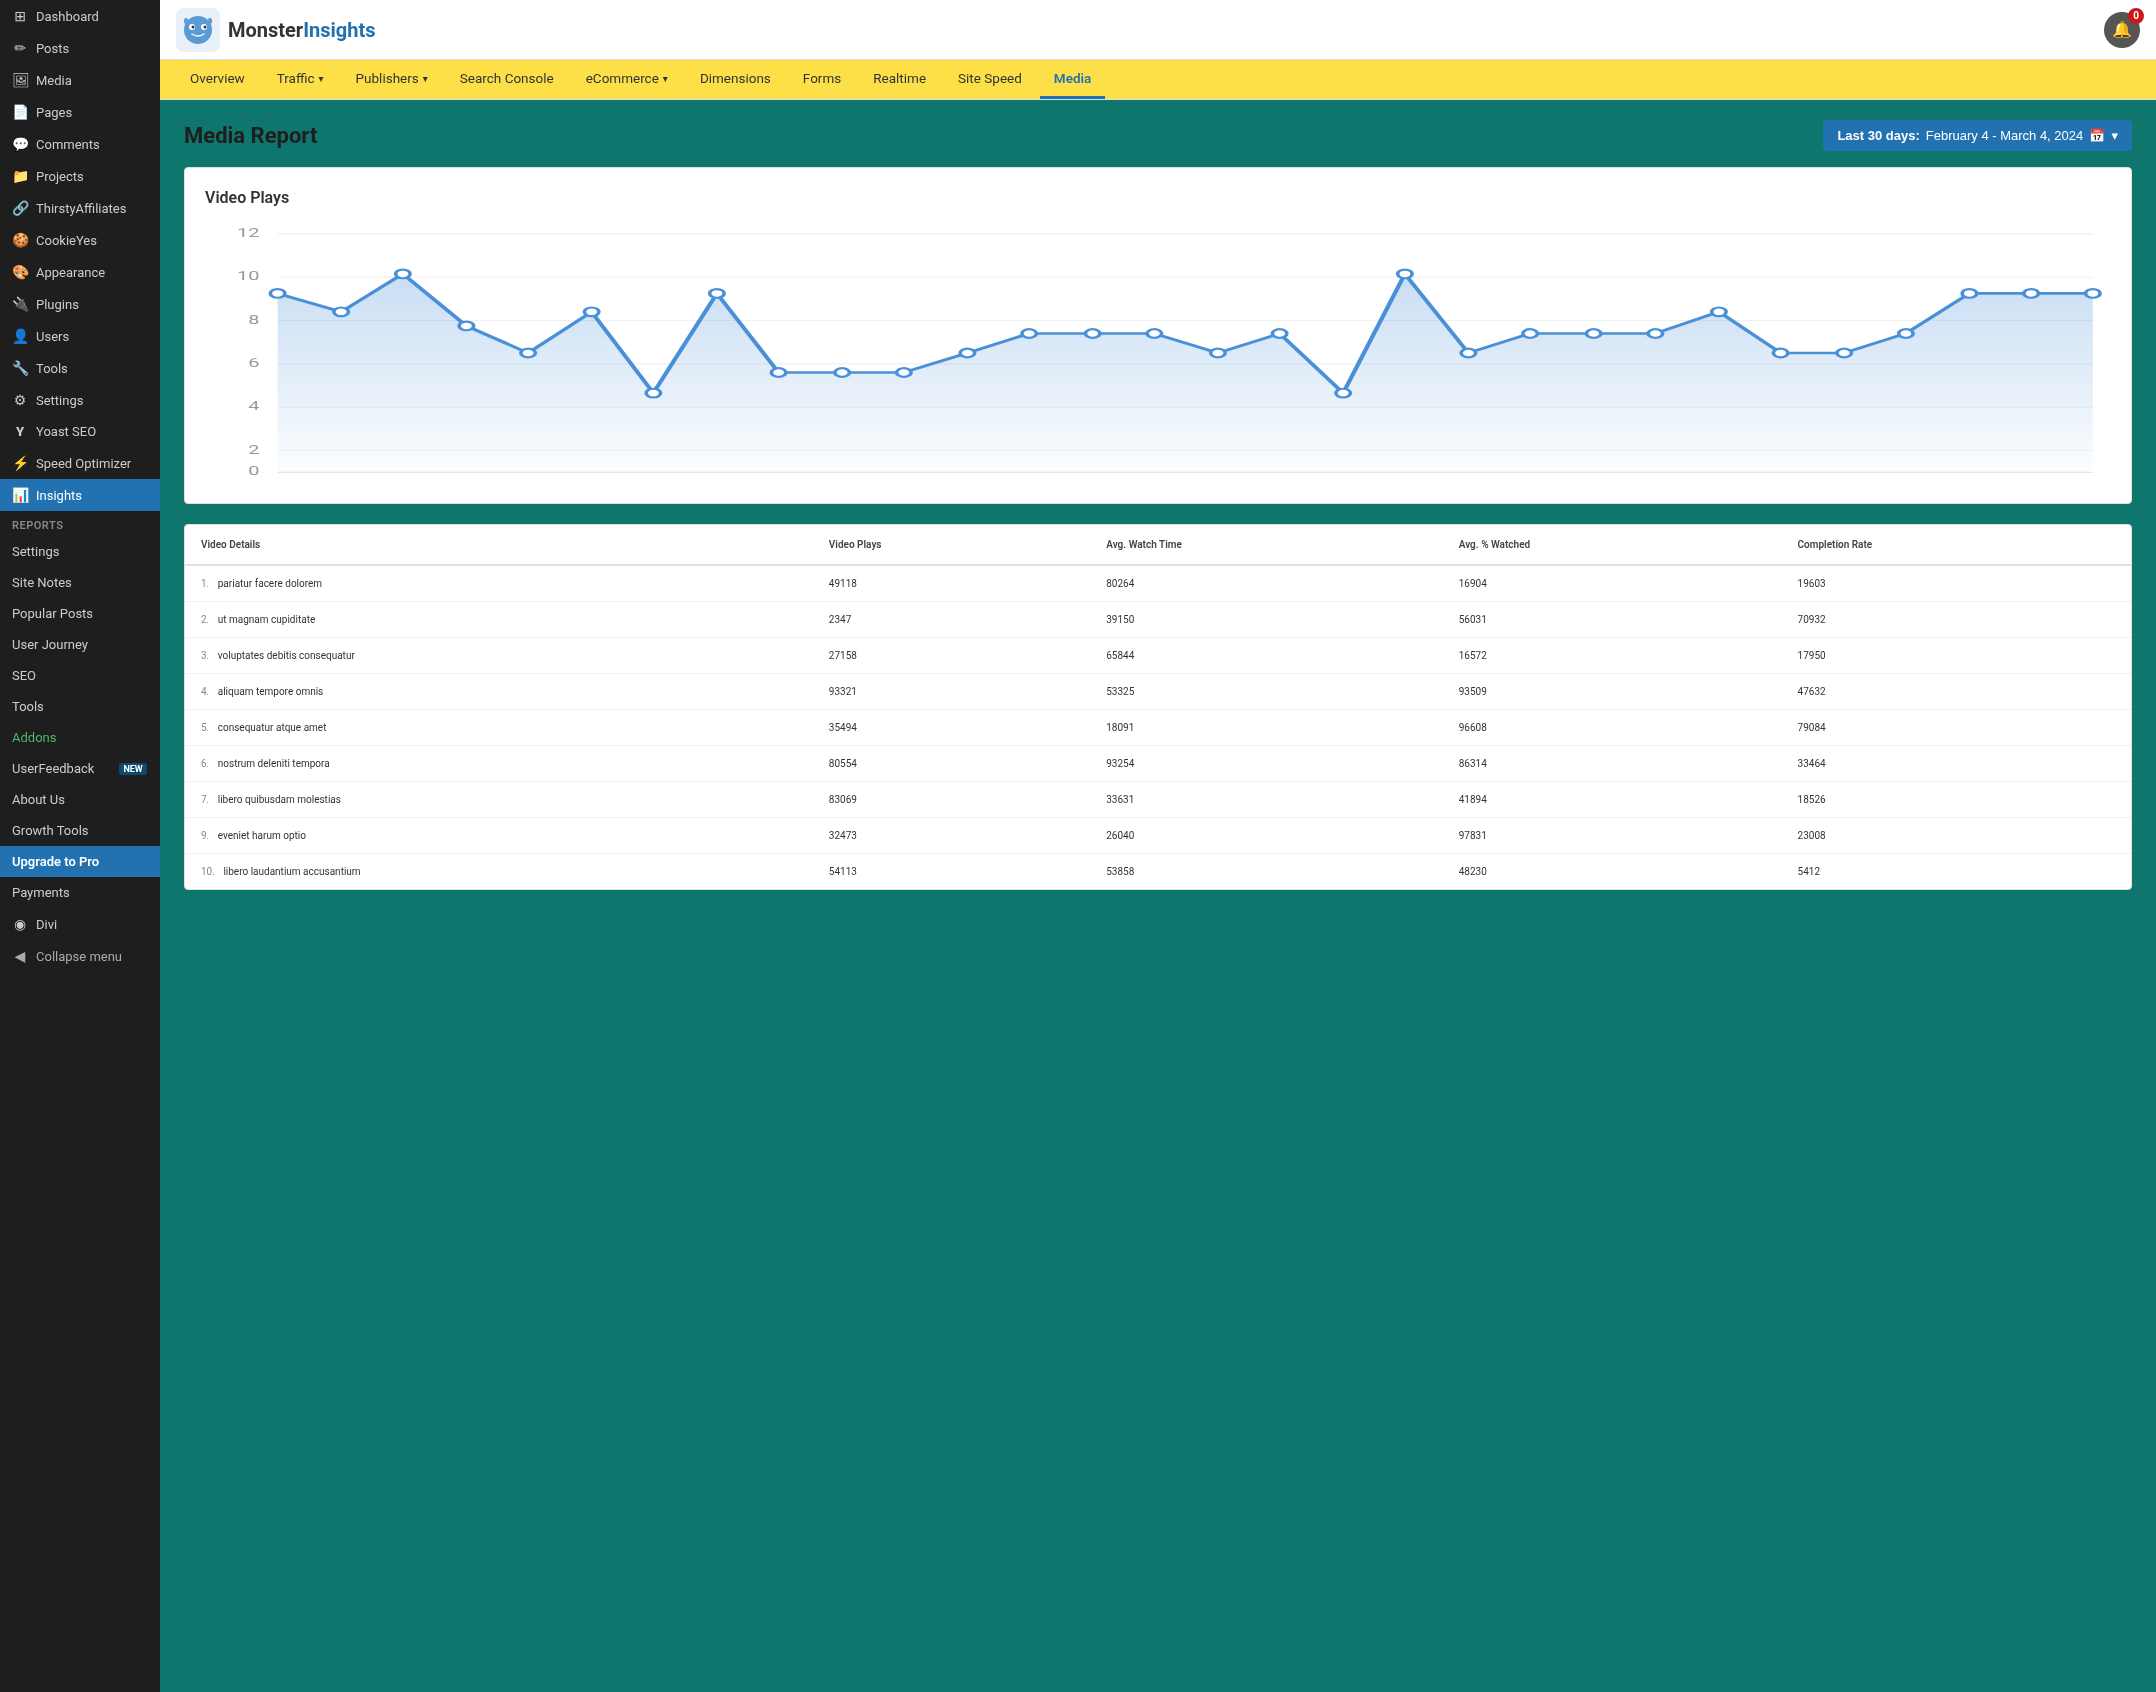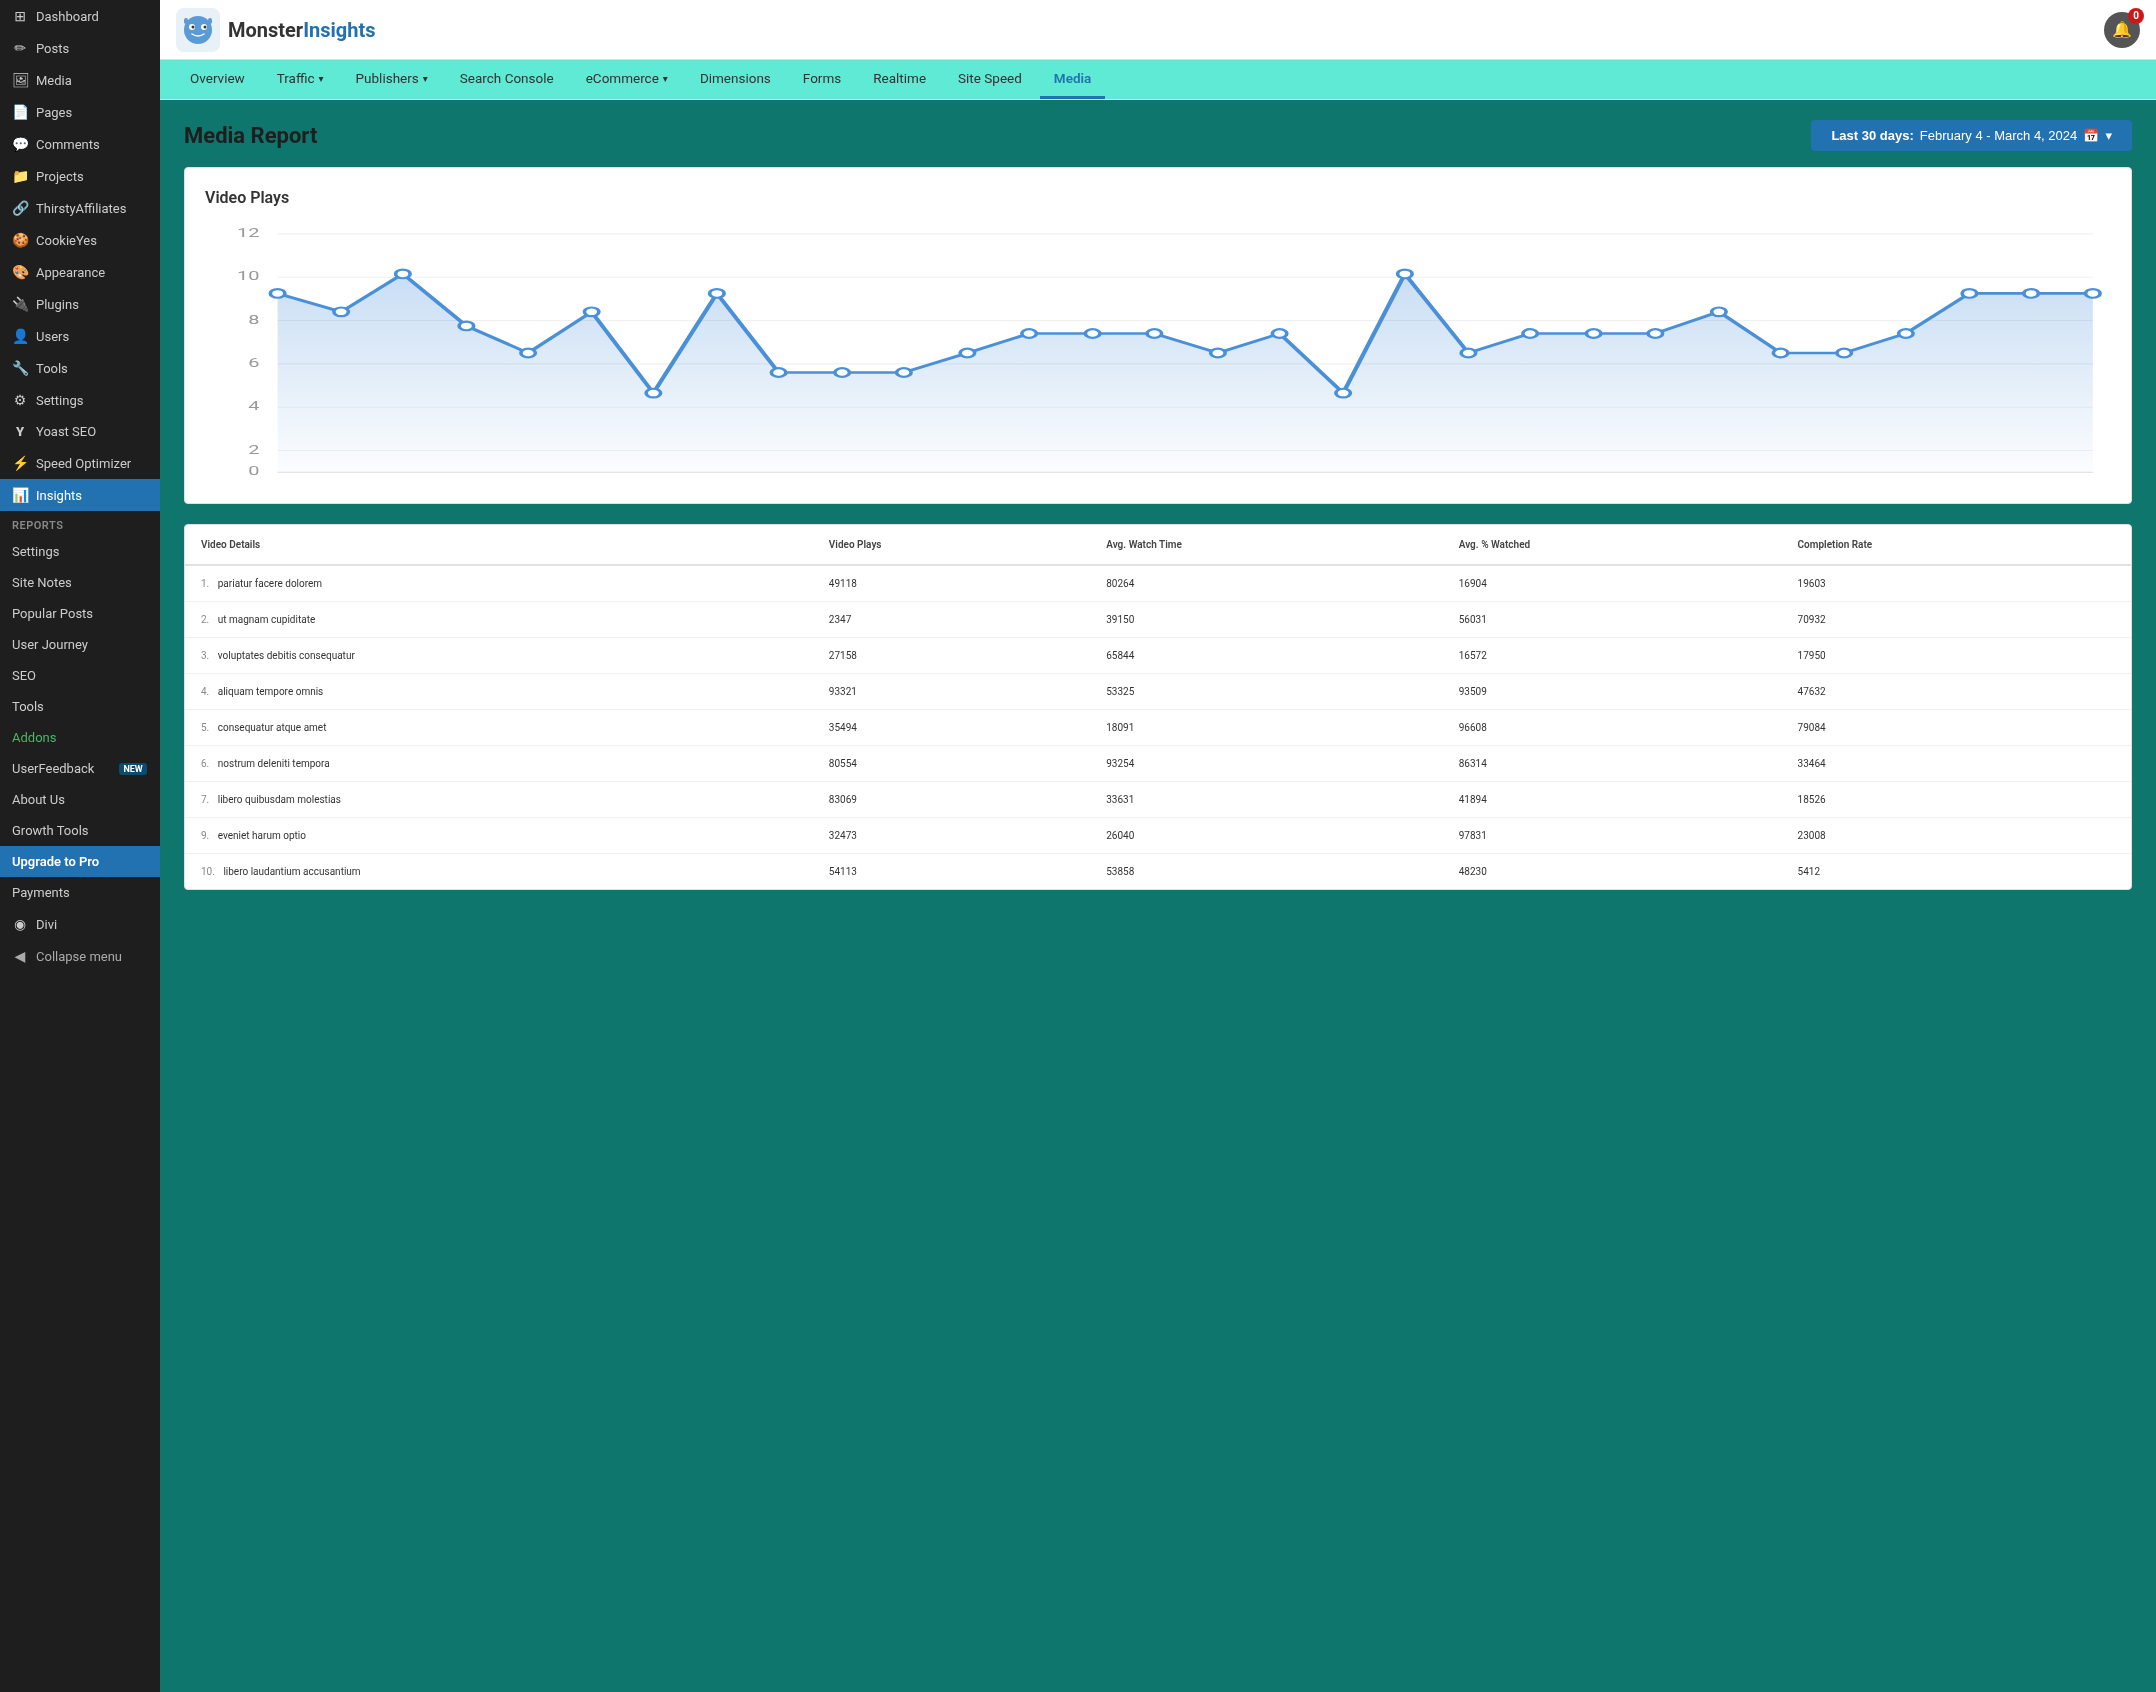--- a/index.html
+++ b/index.html
@@ -106,21 +106,21 @@
       height: 16px;
       font-size: 10px;
       display: flex;
       align-items: center;
       justify-content: center;
       font-weight: 700;
     }
 
     
     #nav-tabs {
-      background: #5eead4;
+      background: #fde047;
       border-bottom: 1px solid #ddd;
       display: flex;
       align-items: center;
       padding: 0 16px;
       flex-shrink: 0;
       gap: 4px;
     }
     .nav-tab {
       padding: 10px 14px;
       font-size: 13.5px;
@@ -156,21 +156,21 @@
     }
     .report-title {
       font-size: 22px;
       font-weight: 700;
       color: #1e1e1e;
     }
     .date-range-btn {
       background: #2271b1;
       color: #fff;
       border: none;
-      padding: 8px 20px;
+      padding: 8px 14px;
       border-radius: 4px;
       font-size: 13px;
       cursor: pointer;
       display: flex;
       align-items: center;
       gap: 6px;
     }
     .date-range-btn strong { font-weight: 700; }
 
     

